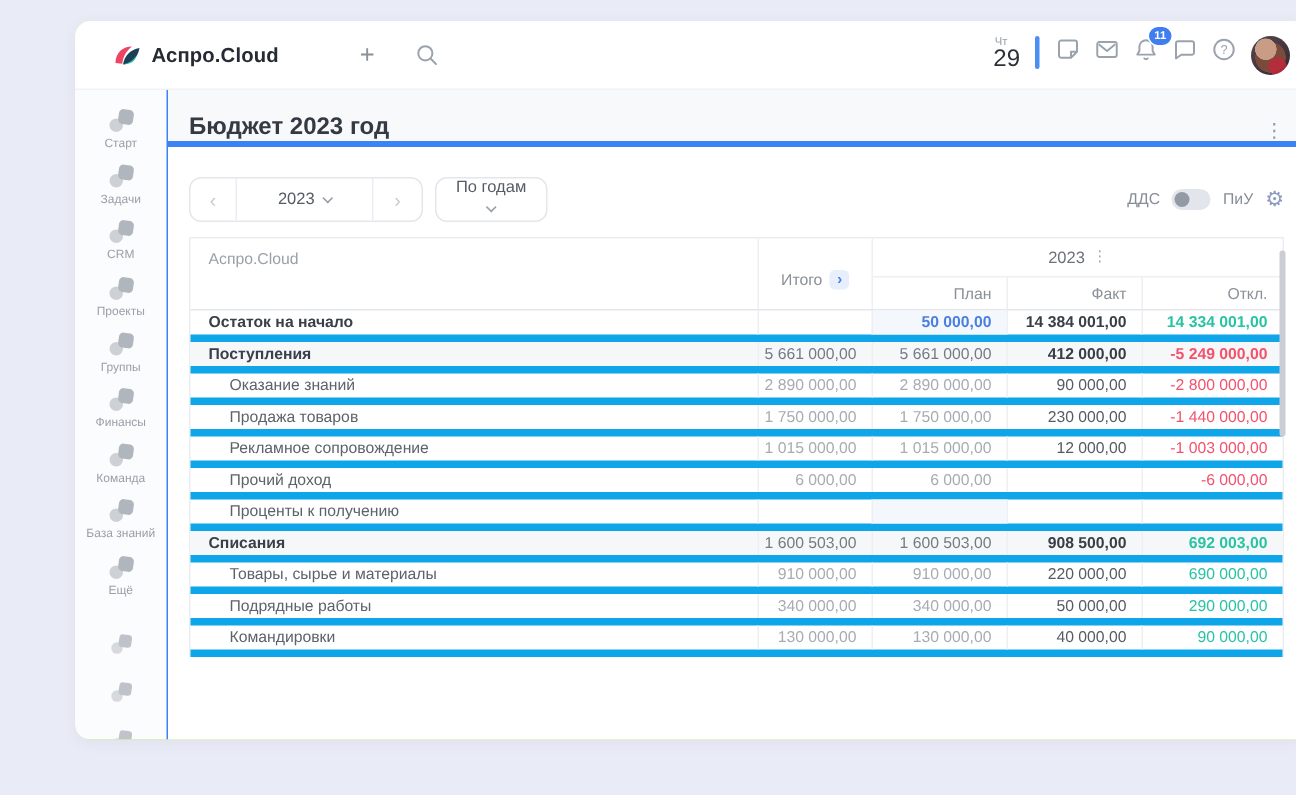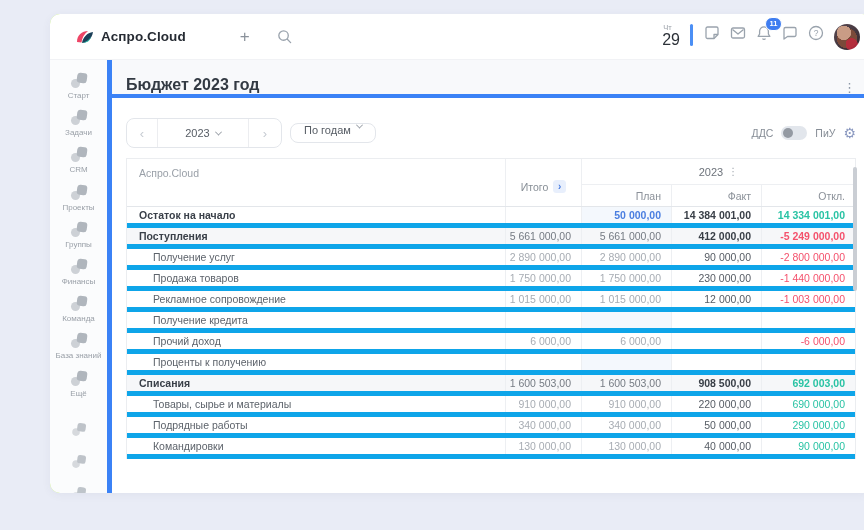--- a/index.html
+++ b/index.html
@@ -27,21 +27,21 @@
            font-weight:700; padding:1.5px 3.5px; border-radius:7px; border:1.5px solid #fff; }
   .avatar { width:26px; height:26px; border-radius:50%; cursor:pointer; margin-left:1px;
             background:
               radial-gradient(circle at 68% 78%, rgba(190,40,60,.85) 0 22%, transparent 23%),
               radial-gradient(circle at 38% 34%, #c99c85 0 30%, transparent 31%),
               radial-gradient(circle at 50% 55%, #7a4a3a 0 52%, transparent 53%),
               linear-gradient(140deg,#5a4a52,#32262e); }
 
   
   .app-body { flex:1; display:flex; min-height:0; }
-  .sidebar { width:62px; flex:0 0 62px; background:#fbfcfd; border-right:5px solid #3b82f6;
+  .sidebar { width:62px; flex:0 0 62px; background:#fbfcfd; border-right:1px solid #3b82f6;
              display:flex; flex-direction:column; align-items:center; padding-top:13px; gap:10px; overflow:hidden;justify-content:space-between; }
   .sb-item { display:flex; flex-direction:column; align-items:center; gap:3px; width:100%;
              color:#9aa0a8; font-size:8px; line-height:1.15; text-align:center; cursor:pointer; }
   .duo { position:relative; width:18px; height:15px; }
   .duo::after { content:""; position:absolute; right:1px; top:0; width:10px; height:10px;
                 border-radius:3px; background:#b0b6bd; transform:rotate(8deg); }
   .duo::before { content:""; position:absolute; left:1px; bottom:0; width:9px; height:9px;
                  border-radius:50%; background:#cdd1d6; }
   .sb-bottom { margin-top:auto; margin-bottom:-8px; display:flex; flex-direction:column; gap:17px; align-items:center; }
   .duo.small { transform:scale(.85); opacity:.8; }
@@ -57,22 +57,22 @@
 
   
   .toolbar { display:flex; align-items:center; height:30px; margin-bottom:4px; }
   .seg { display:flex; height:30px; border:1px solid #e3e6eb; border-radius:8px; overflow:hidden; background:#fff; }
   .seg > div { display:flex; align-items:center; justify-content:center; cursor:pointer; }
   .seg-prev { width:31px; border-right:1px solid #ecedf0; color:#c6cbd2; font-size:13px; }
   .seg-next { width:33px; border-left:1px solid #ecedf0; color:#c6cbd2; font-size:13px; }
   .seg-year { width:90px; gap:6px; font-size:11px; color:#565c64; }
   .caret { width:5px; height:5px; border-right:1.3px solid #9aa0a8; border-bottom:1.3px solid #9aa0a8;
            transform:rotate(45deg) translate(-1px,-1px); display:inline-block; }
-  .period-btn { margin-left:8px; height:20px; border:1px solid #e3e6eb; border-radius:8px; background:#fff;
-                display:flex; align-items:flex-start; gap:6px; padding:0 13px; font-size:11px; color:#565c64; cursor:pointer; }
+  .period-btn { margin-left:8px; height:30px; border:1px solid #e3e6eb; border-radius:8px; background:#fff;
+                display:flex; align-items:center; gap:6px; padding:0 13px; font-size:11px; color:#565c64; cursor:pointer;flex-direction:column; }
   .tb-controls { margin-left:auto; display:flex; align-items:center; gap:8px; }
   .tg-label { font-size:10.5px; color:#868d96; }
   .toggle { width:26px; height:14px; background:#e2e6ec; border-radius:7px; position:relative; cursor:pointer; }
   .toggle-knob { position:absolute; left:2px; top:2px; width:10px; height:10px; border-radius:50%; background:#949aa3; }
   .gear { font-family:"DejaVu Sans", sans-serif; font-size:14px; color:#8b99c0; cursor:pointer; line-height:1; }
 
   
   .tablewrap { position:relative; margin-top:10px; border:1px solid #ebedf0; border-bottom:none; }
   .grid { display:grid; grid-template-columns:1fr 76px 90px 90px 94px; }
   .thead-cell { font-size:10.5px; color:#9aa0a8; }
@@ -273,46 +273,39 @@
                   <div class="cell num c-green w6">14 334 001,00</div>
                 </div>
                 <div class="trow section">
                   <div class="cell name">Поступления</div>
                   <div class="cell num c-mgray">5 661 000,00</div>
                   <div class="cell num c-mgray">5 661 000,00</div>
                   <div class="cell num c-darkb">412 000,00</div>
                   <div class="cell num c-red w6">-5 249 000,00</div>
                 </div>
                 <div class="trow sub">
-                  <div class="cell name">Получение услуг</div>
+                  <div class="cell name">Оказание знаний</div>
                   <div class="cell num c-lgray">2 890 000,00</div>
                   <div class="cell num c-lgray">2 890 000,00</div>
                   <div class="cell num c-dark">90 000,00</div>
                   <div class="cell num c-red">-2 800 000,00</div>
                 </div>
                 <div class="trow sub">
                   <div class="cell name">Продажа товаров</div>
                   <div class="cell num c-lgray">1 750 000,00</div>
                   <div class="cell num c-lgray">1 750 000,00</div>
                   <div class="cell num c-dark">230 000,00</div>
                   <div class="cell num c-red">-1 440 000,00</div>
                 </div>
                 <div class="trow sub">
                   <div class="cell name">Рекламное сопровождение</div>
                   <div class="cell num c-lgray">1 015 000,00</div>
                   <div class="cell num c-lgray">1 015 000,00</div>
                   <div class="cell num c-dark">12 000,00</div>
                   <div class="cell num c-red">-1 003 000,00</div>
-                </div>
-                <div class="trow sub">
-                  <div class="cell name">Получение кредита</div>
-                  <div class="cell num c-lgray"></div>
-                  <div class="cell num c-lgray tint"></div>
-                  <div class="cell num c-dark"></div>
-                  <div class="cell num c-dark"></div>
                 </div>
                 <div class="trow sub">
                   <div class="cell name">Прочий доход</div>
                   <div class="cell num c-lgray">6 000,00</div>
                   <div class="cell num c-lgray">6 000,00</div>
                   <div class="cell num c-dark"></div>
                   <div class="cell num c-red">-6 000,00</div>
                 </div>
                 <div class="trow sub">
                   <div class="cell name">Проценты к получению</div>

